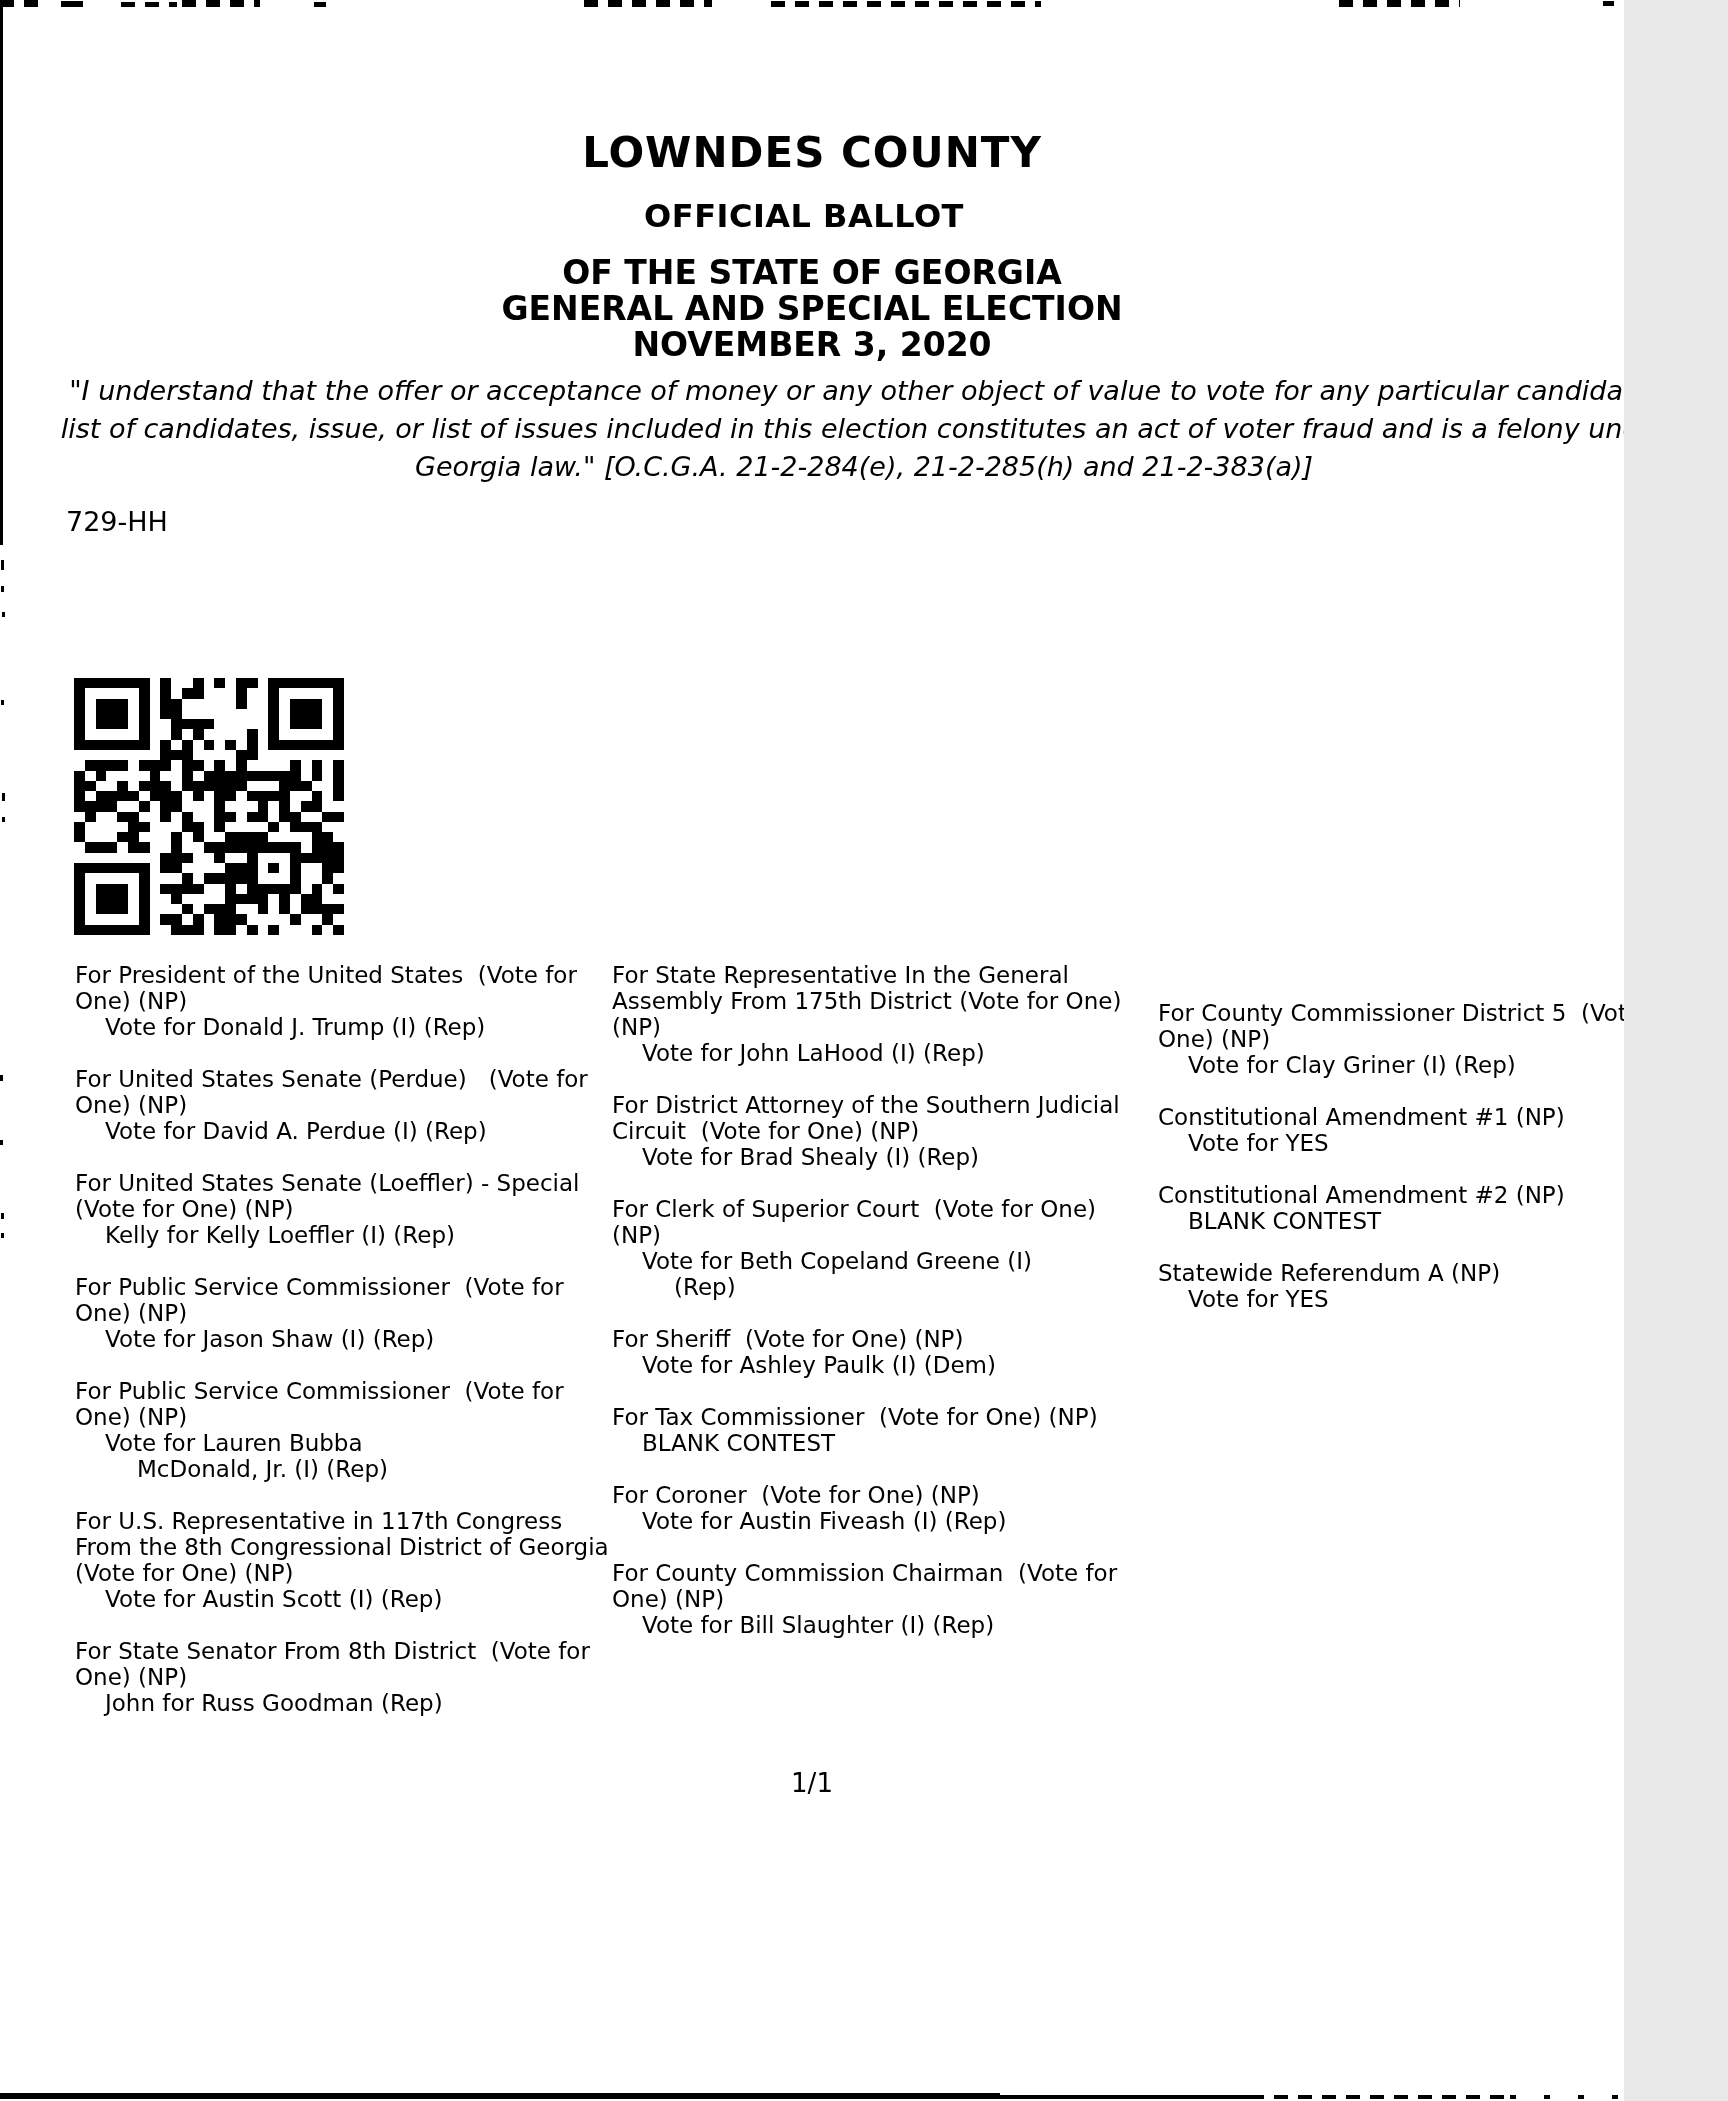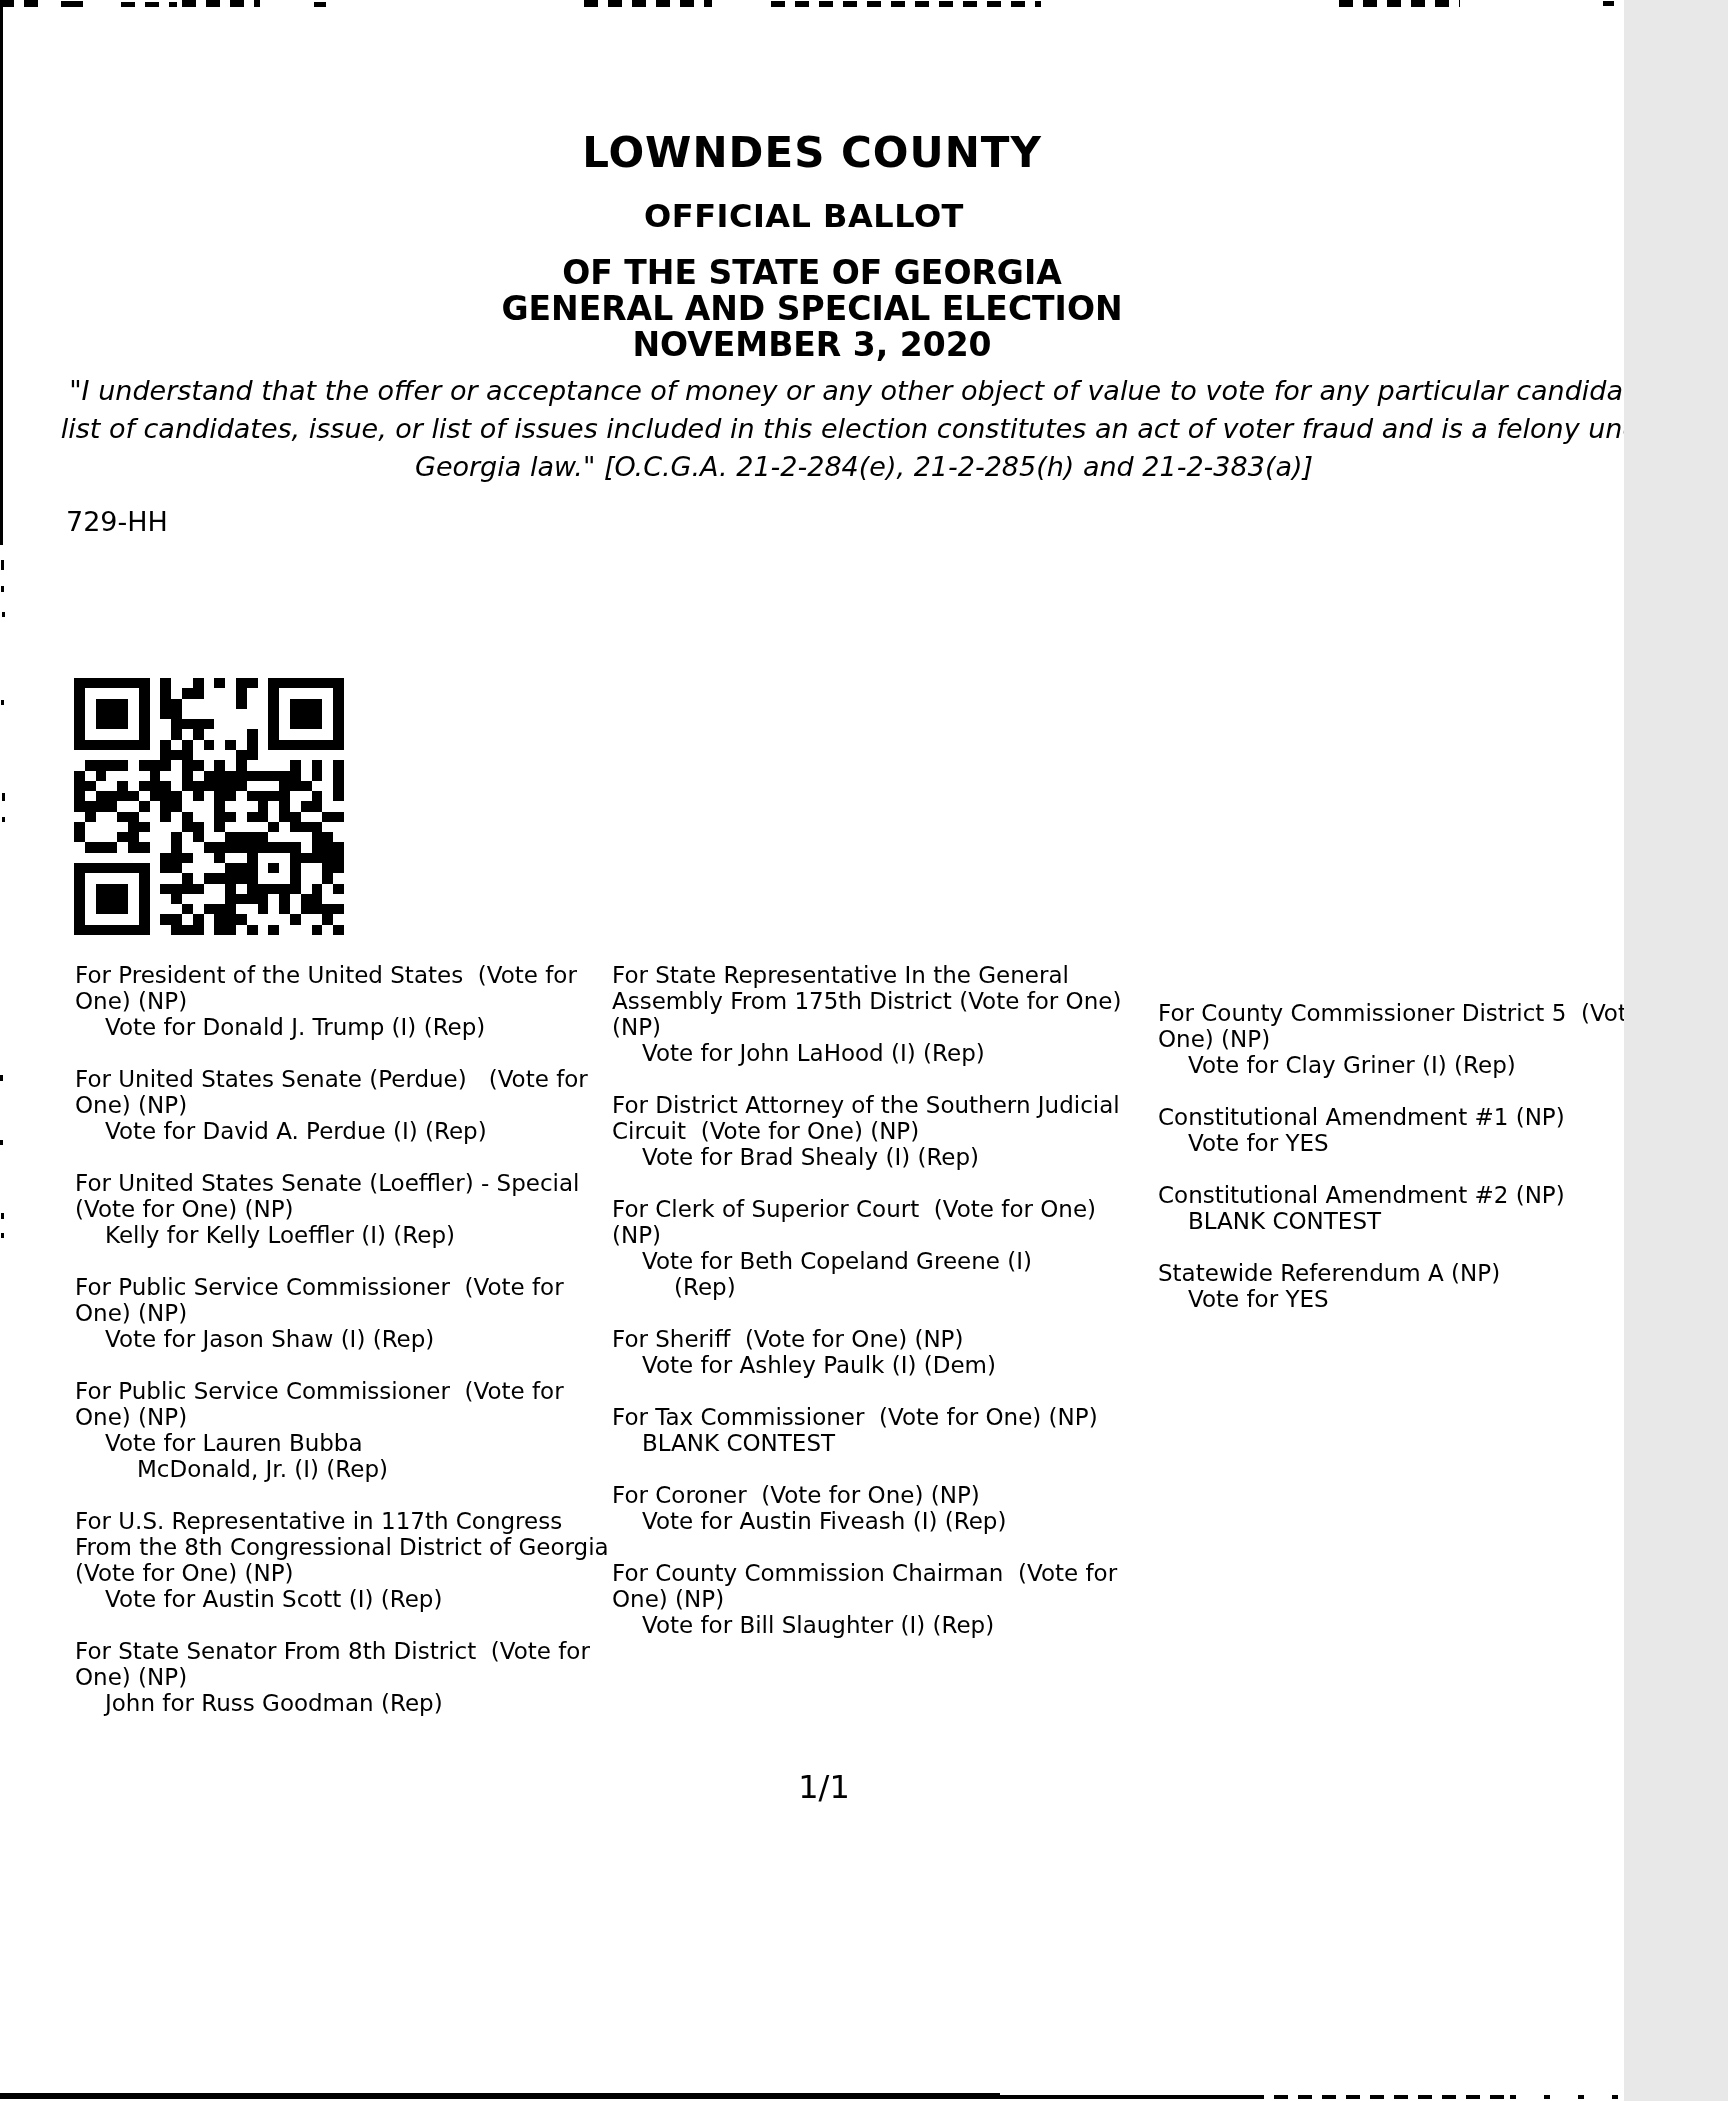--- a/index.html
+++ b/index.html
@@ -33,21 +33,21 @@
   
   .columns{position:absolute;top:962px;left:0;width:100%;}
   .col{position:absolute;top:0;font-size:23px;line-height:26px;}
   .col1{left:75px;width:535px;}
   .col2{left:612px;width:540px;}
   .col3{left:1158px;width:545px;margin-top:38px;}
   .contest{margin:0 0 26px 0;}
   .contest-title{white-space:pre-wrap;}
   .contest-selection{white-space:pre-wrap;padding-left:62px;text-indent:-32px;}
   
-  .page-number{position:absolute;top:1768px;left:12px;width:100%;text-align:center;font-size:32px;}
+  .page-number{position:absolute;top:1768px;left:0;width:100%;text-align:center;font-size:26px;}
 </style>
 </head>
 <body>
 
 <div class="page">
 
   <div>
     <div class="edge dashes" style="left:0;top:0;width:40px;height:7px;"></div>
     <div class="edge" style="left:61px;top:1px;width:22px;height:6px;"></div>
     <div class="edge dashes" style="left:121px;top:2px;width:56px;height:5px;"></div>

